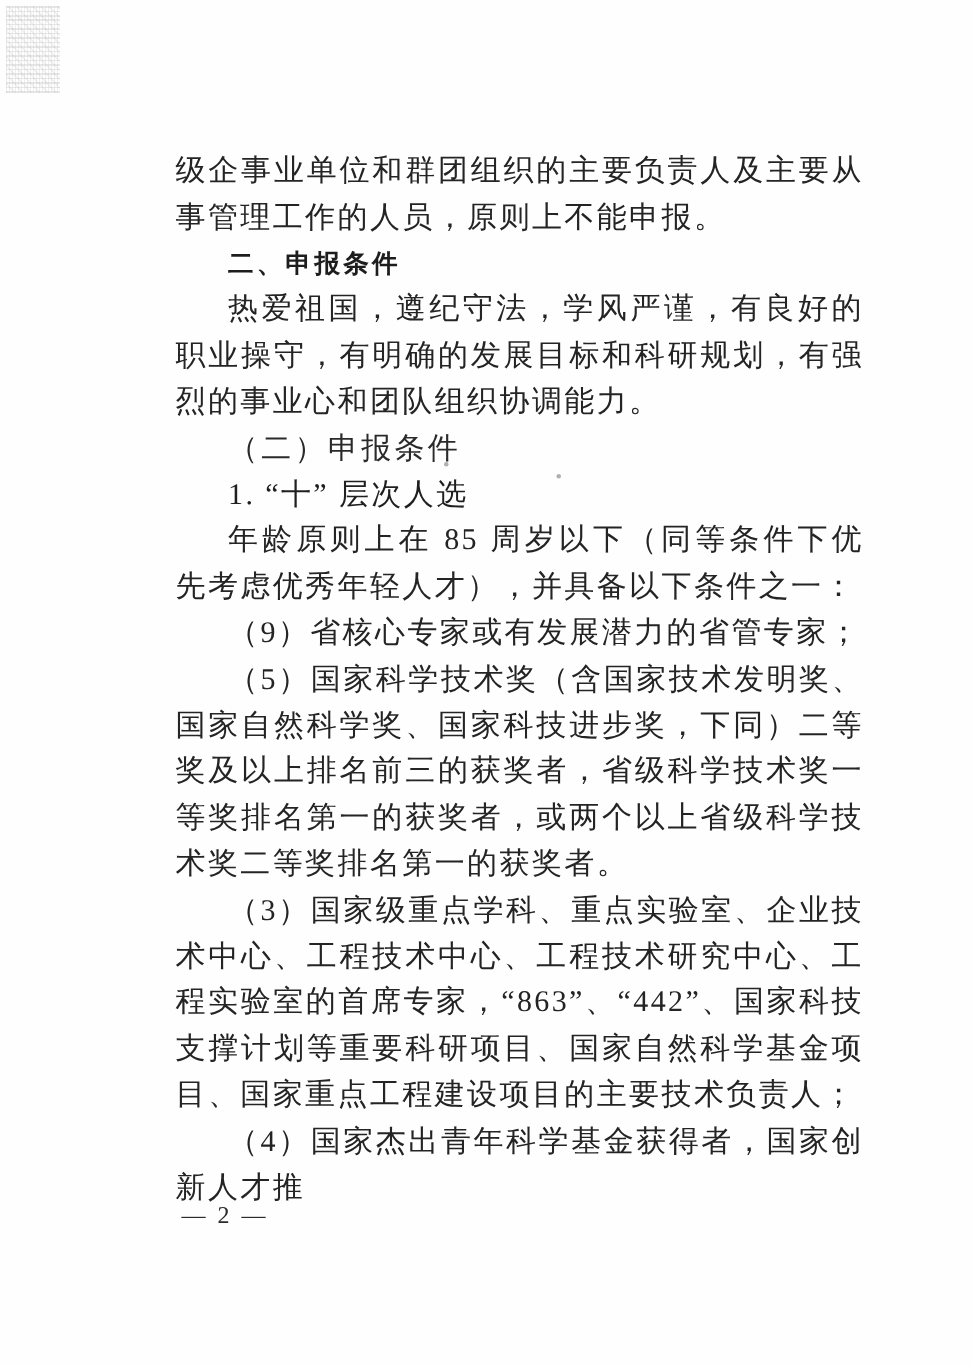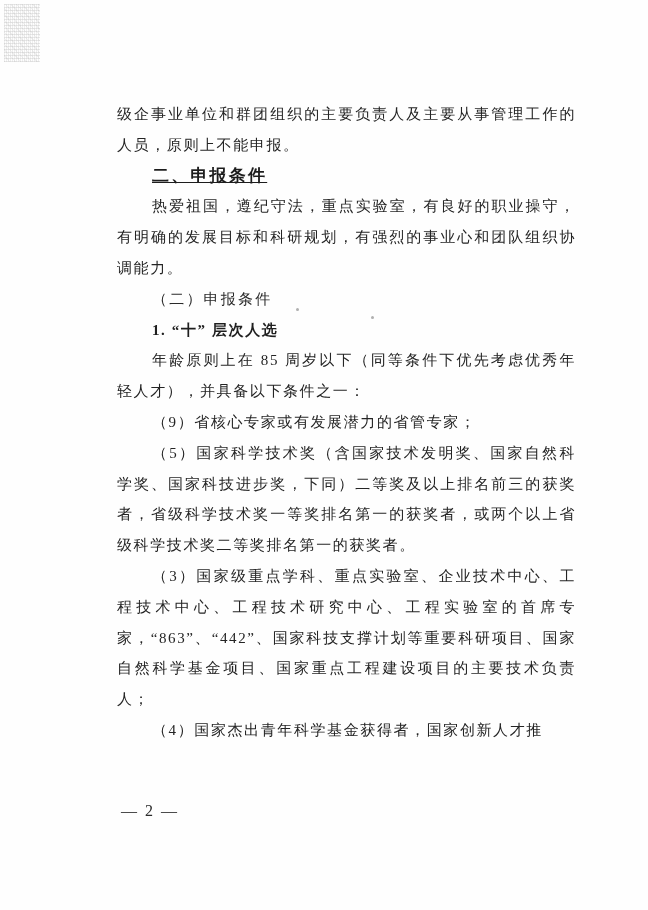--- a/index.html
+++ b/index.html
@@ -27,42 +27,41 @@
     opacity: .75;
   }
   .content {
     position: absolute;
     left: 117px;
     top: 99px;
     width: 459px;
   }
   .content p {
     margin: 0;
-    font-size: 15px;
+    font-size: 20px;
     line-height: 30.8px;
     letter-spacing: 1.6px;
     color: #242424;
     text-align: justify;
     text-indent: 35px;
   }
   .no-indent { text-indent: 0 !important; }
   .h-bold {
     font-family: "Liberation Sans", "DejaVu Sans", sans-serif;
     font-weight: bold;
     font-size: 17px !important;
     letter-spacing: 2.2px !important;
     color: #1d1d1d !important;
-    text-decoration: underline;
   }
   .h-kai {
     letter-spacing: 2.2px !important;
     color: #2a2a2a !important;
   }
   .h-num {
-    font-weight: bold;
+    font-weight: normal;
     color: #1f1f1f !important;
   }
   .page-number {
     position: absolute;
     left: 121px;
     top: 802px;
     font-size: 16px;
     letter-spacing: 2px;
     color: #2b2b2b;
     font-family: "Liberation Serif", "DejaVu Serif", serif;
@@ -79,21 +78,21 @@
 </head>
 <body>
 
 <div class="page">
 
   <div class="scan-noise"></div>
 
   <div class="content">
     <p class="no-indent">级企事业单位和群团组织的主要负责人及主要从事管理工作的人员，原则上不能申报。</p>
     <p class="h-bold">二、申报条件</p>
-    <p>热爱祖国，遵纪守法，重点实验室，有良好的职业操守，有明确的发展目标和科研规划，有强烈的事业心和团队组织协调能力。</p>
+    <p>热爱祖国，遵纪守法，学风严谨，有良好的职业操守，有明确的发展目标和科研规划，有强烈的事业心和团队组织协调能力。</p>
     <p class="h-kai">（二）申报条件</p>
     <p class="h-num">1. “十” 层次人选</p>
     <p>年龄原则上在 85 周岁以下（同等条件下优先考虑优秀年轻人才），并具备以下条件之一：</p>
     <p>（9）省核心专家或有发展潜力的省管专家；</p>
     <p>（5）国家科学技术奖（含国家技术发明奖、国家自然科学奖、国家科技进步奖，下同）二等奖及以上排名前三的获奖者，省级科学技术奖一等奖排名第一的获奖者，或两个以上省级科学技术奖二等奖排名第一的获奖者。</p>
     <p>（3）国家级重点学科、重点实验室、企业技术中心、工程技术中心、工程技术研究中心、工程实验室的首席专家，“863”、“442”、国家科技支撑计划等重要科研项目、国家自然科学基金项目、国家重点工程建设项目的主要技术负责人；</p>
     <p>（4）国家杰出青年科学基金获得者，国家创新人才推</p>
   </div>
 
   <div class="speck speck-1"></div>

